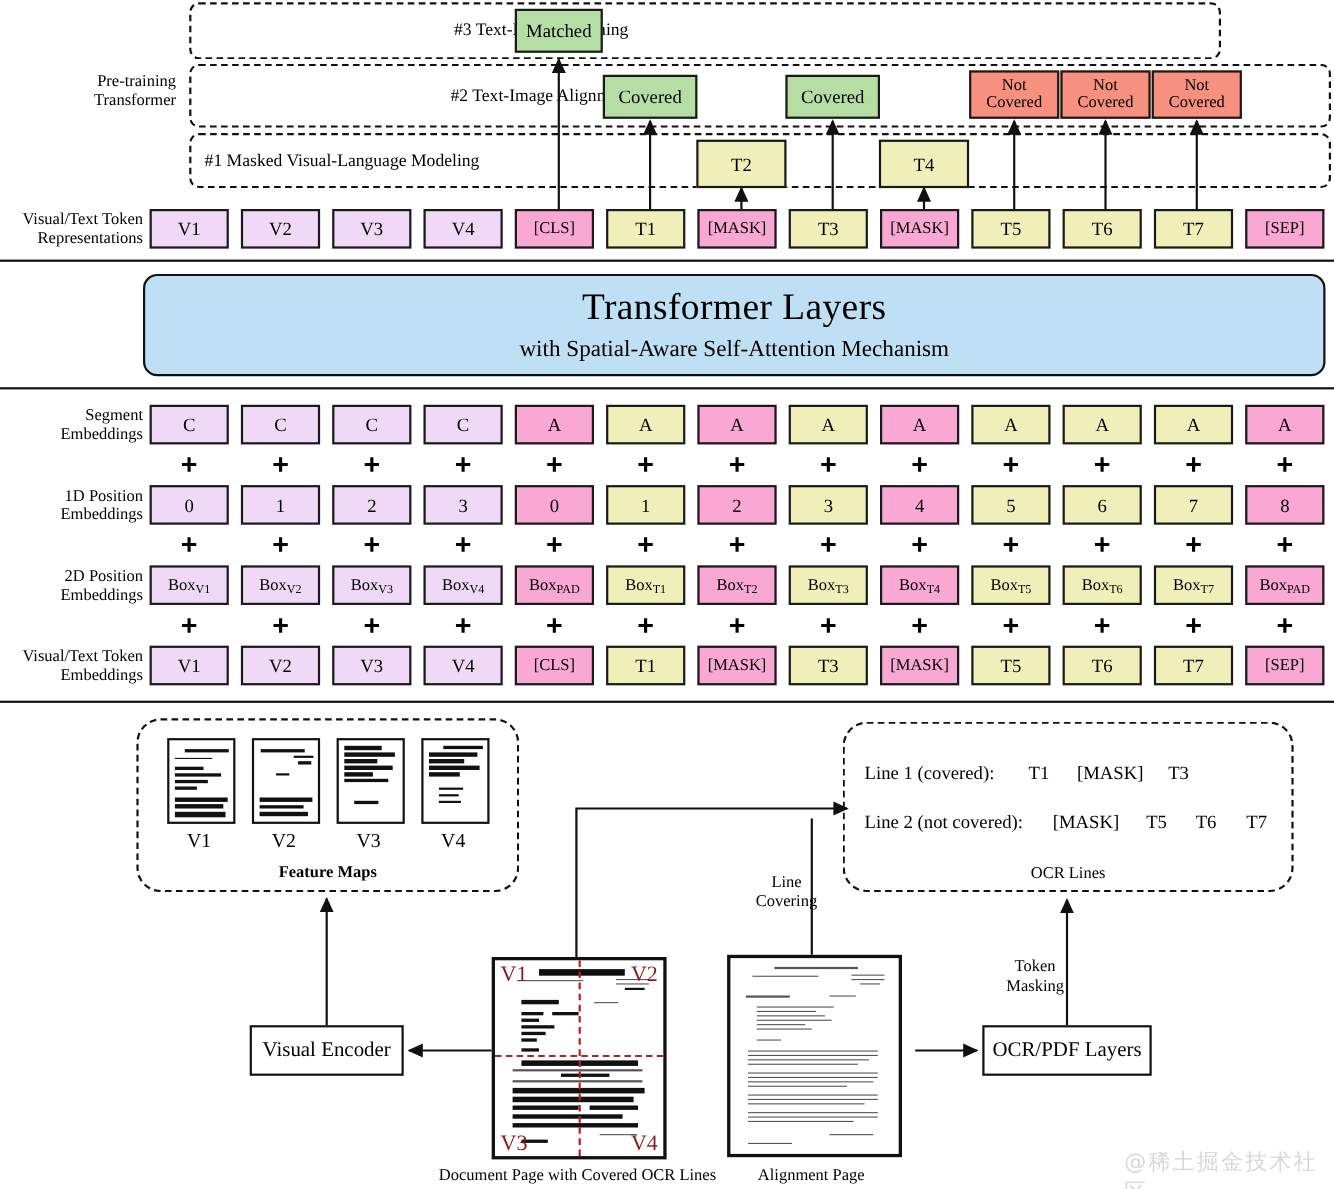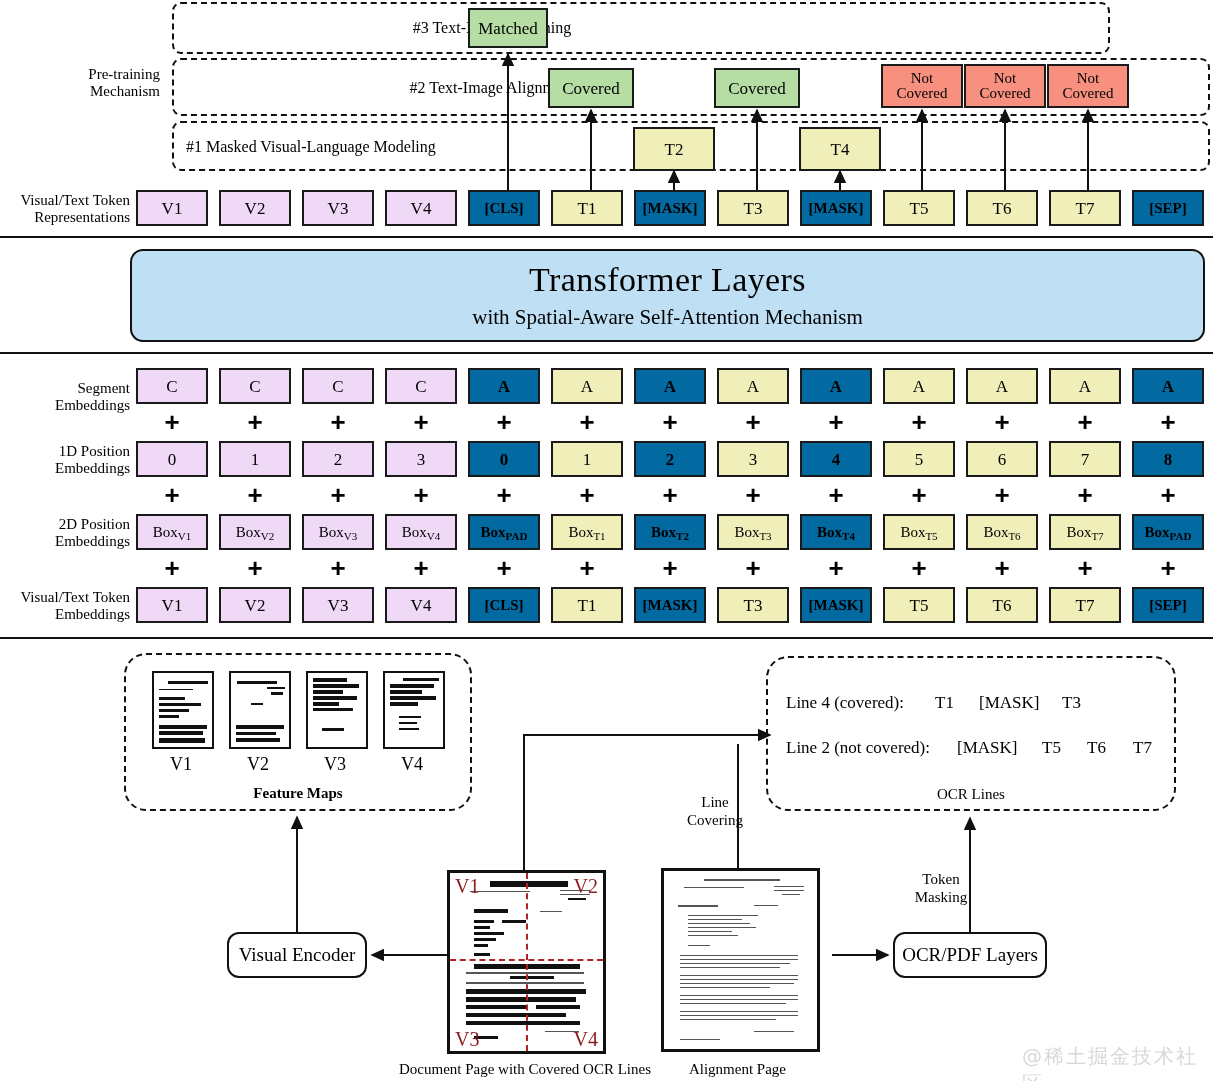--- a/index.html
+++ b/index.html
@@ -13,21 +13,21 @@
 
   
   .box{
     position:absolute;box-sizing:border-box;
     border:2px solid #1a1a1a;
     display:flex;align-items:center;justify-content:center;
     font-size:17px;line-height:1;
     text-align:center;
   }
   .c-violet{background:#EFD9F7;}
-  .c-blue  {background:#0369a1;font-weight:bold;}
+  .c-blue  {background:#f9a8d4;}
   .c-yellow{background:#F0EFB9;}
   .c-green {background:#B6DDA4;}
   .c-red   {background:#F7907E;}
 
   .box .sub{font-size:11px;vertical-align:sub;position:relative;top:4px;letter-spacing:0;}
 
   
   .rowlabel{
     position:absolute;text-align:right;font-size:15px;line-height:1.15;
   }
@@ -57,21 +57,21 @@
 
   
   svg.overlay{position:absolute;left:0;top:0;width:1213px;height:1081px;pointer-events:none;}
 
   
   .hrule{position:absolute;background:#111;height:2px;}
 
   
   .procbox{
     position:absolute;box-sizing:border-box;background:#fff;
-    border:2px solid #111;border-radius:12px;
+    border:2px solid #111;border-radius:0;
     display:flex;align-items:center;justify-content:center;font-size:19px;
   }
 
   
   .dashgroup{
     position:absolute;box-sizing:border-box;border:2px dashed #111;border-radius:22px;
   }
 
   
   .cap{position:absolute;font-size:15px;text-align:center;line-height:1.2;}
@@ -131,21 +131,21 @@
       <path d="M738,868 L738,744"></path>
 
       <path d="M832,955 L888,955" marker-end="url(#ah)"></path>
 
       <path d="M970,932 L970,818" marker-end="url(#ah)"></path>
     </g>
   </svg>
 
   <div class="rowlabel" style="left:10px;top:66px;width:150px;">
     <div style="white-space:pre-line;">Pre-training
-Mechanism</div>
+Transformer</div>
   </div>
 
   <div class="dashpanel" style="left:172px;top:2px;width:938px;height:52px;"></div>
   <div class="dashlabel" style="left:172px;top:19px;width:640px;text-align:center;">#3 Text-Image Matching</div>
 
   <div class="dashpanel" style="left:172px;top:58px;width:1038px;height:58px;"></div>
   <div class="dashlabel" style="left:172px;top:79px;width:640px;text-align:center;">#2 Text-Image Alignment</div>
 
   <div class="dashpanel" style="left:172px;top:121px;width:1038px;height:50px;"></div>
   <div class="dashlabel" style="left:186px;top:138px;text-align:left;">#1 Masked Visual-Language Modeling</div>
@@ -187,21 +187,21 @@
 
   <div class="hrule" style="left:0px;top:236px;width:1213px;"></div>
 
   <div class="transformer" style="left:130px;top:249px;width:1075px;height:93px;">
     <div class="tf-title">Transformer Layers</div>
     <div class="tf-sub">with Spatial-Aware Self-Attention Mechanism</div>
   </div>
 
   <div class="hrule" style="left:0px;top:352px;width:1213px;"></div>
 
-  <div class="rowlabel" style="left:0px;top:380px;width:130px;">
+  <div class="rowlabel" style="left:0px;top:370px;width:130px;">
     <div style="white-space:pre-line;">Segment
 Embeddings</div>
   </div>
   <div id="rowSegment">
       <div class="box c-violet" style="left: 136px; top: 368px; width: 72px; height: 36px;">C</div>
       <div class="box c-violet" style="left: 219px; top: 368px; width: 72px; height: 36px;">C</div>
       <div class="box c-violet" style="left: 302px; top: 368px; width: 72px; height: 36px;">C</div>
       <div class="box c-violet" style="left: 385px; top: 368px; width: 72px; height: 36px;">C</div>
       <div class="box c-blue" style="left: 468px; top: 368px; width: 72px; height: 36px;">A</div>
       <div class="box c-yellow" style="left: 551px; top: 368px; width: 72px; height: 36px;">A</div>
@@ -404,21 +404,21 @@
 
   <div class="cap" style="left:152px;top:754px;width:58px;font-size:18px;">V1</div>
   <div class="cap" style="left:229px;top:754px;width:58px;font-size:18px;">V2</div>
   <div class="cap" style="left:306px;top:754px;width:58px;font-size:18px;">V3</div>
   <div class="cap" style="left:383px;top:754px;width:58px;font-size:18px;">V4</div>
   <div class="cap" style="left:124px;top:784px;width:348px;font-weight:bold;">Feature Maps</div>
 
   <div class="dashgroup" style="left:766px;top:656px;width:410px;height:155px;"></div>
 
   <div class="abs" style="left:786px;top:693px;">
-    <span style="font-size:17px;">Line 4 (covered):</span>
+    <span style="font-size:17px;">Line 1 (covered):</span>
   </div>
   <div class="abs" style="left:935px;top:693px;font-size:17px;">T1</div>
   <div class="abs" style="left:979px;top:693px;font-size:17px;">[MASK]</div>
   <div class="abs" style="left:1062px;top:693px;font-size:17px;">T3</div>
 
   <div class="abs" style="left:786px;top:738px;">
     <span style="font-size:17px;">Line 2 (not covered):</span>
   </div>
   <div class="abs" style="left:957px;top:738px;font-size:17px;">[MASK]</div>
   <div class="abs" style="left:1042px;top:738px;font-size:17px;">T5</div>

